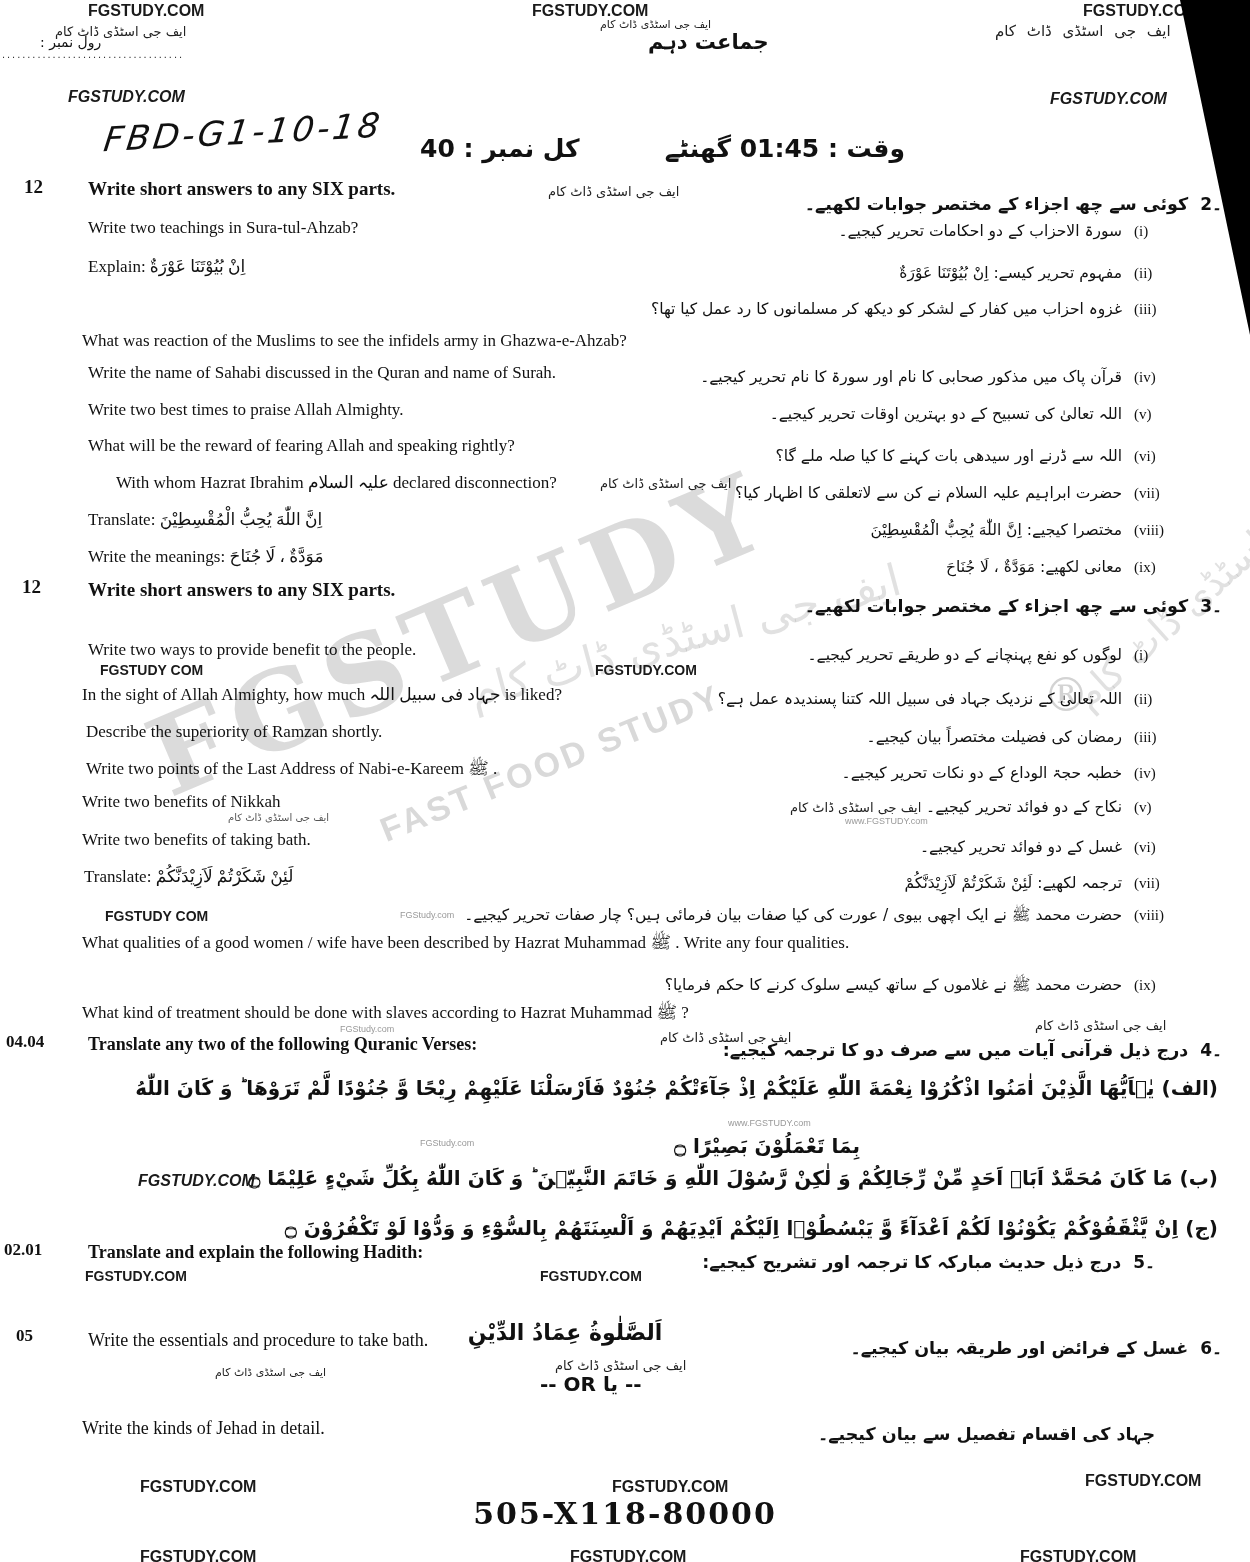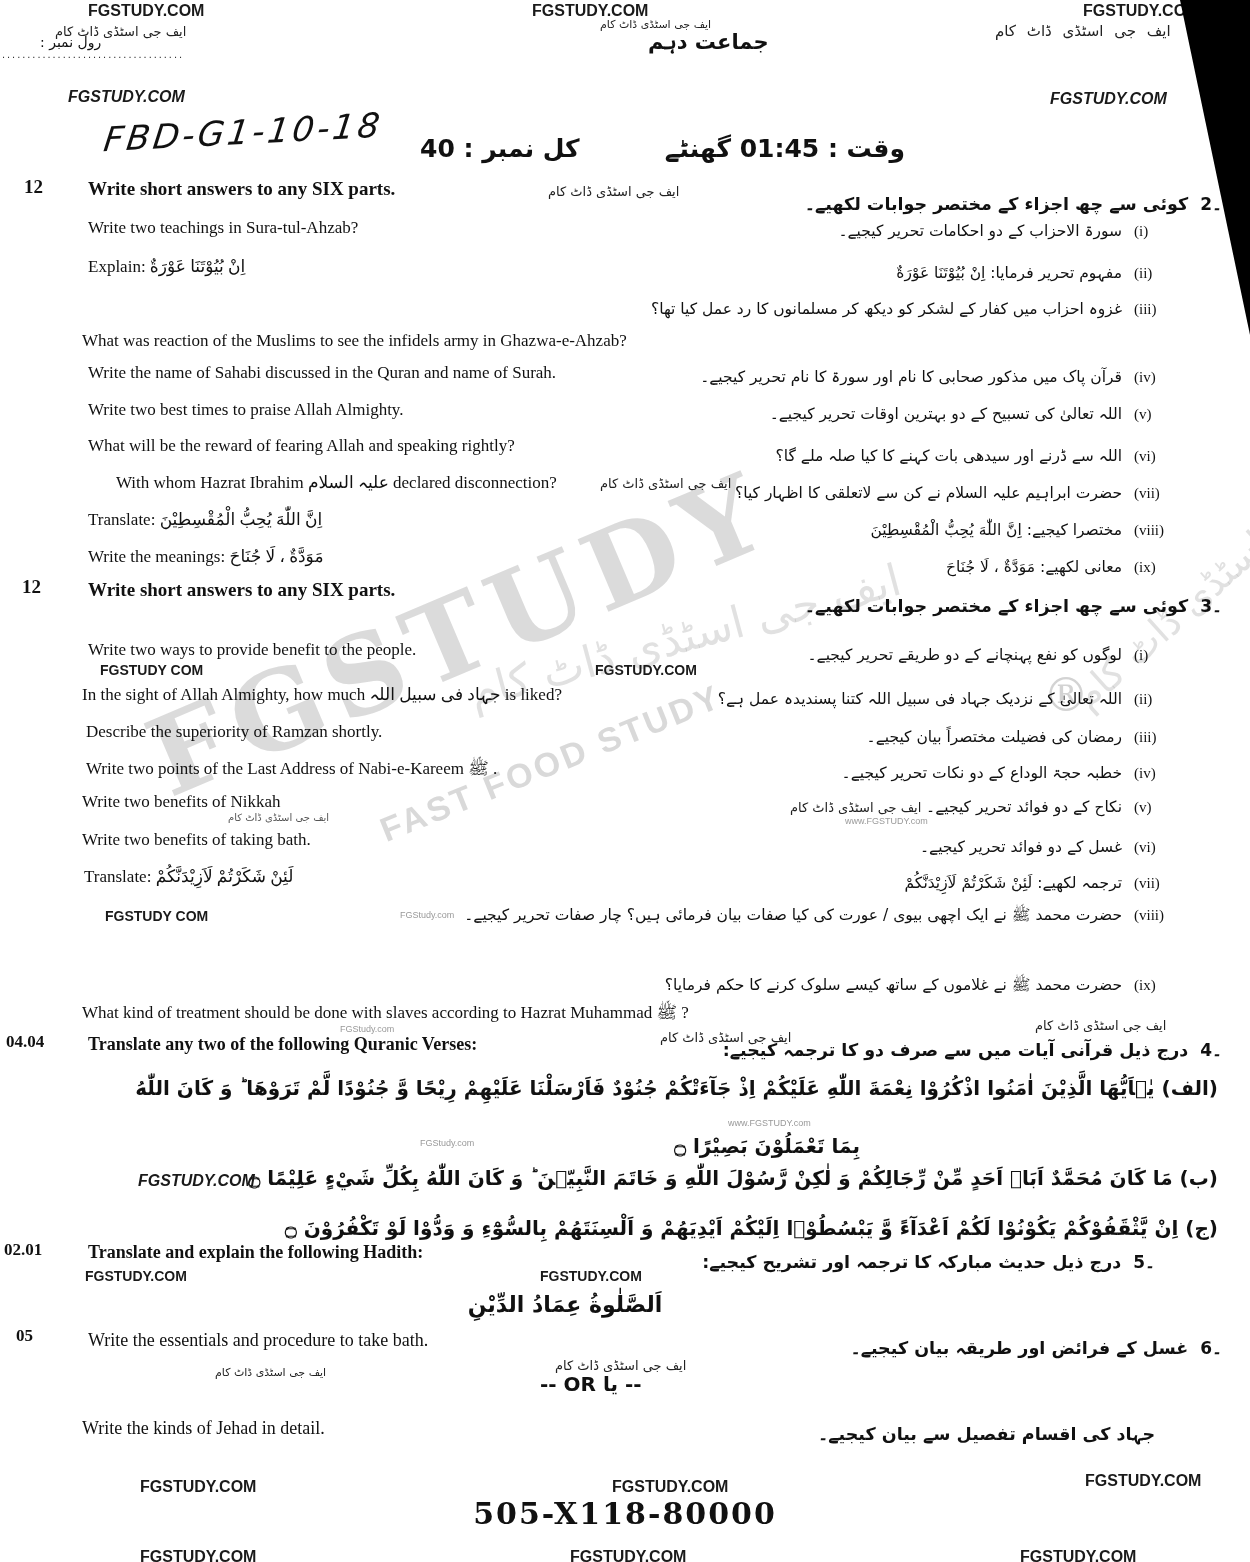--- a/index.html
+++ b/index.html
@@ -36,21 +36,21 @@
   
   .marks{font-size:19px;font-weight:bold;}
   .en-head{font-size:19px;font-weight:bold;white-space:nowrap;}
   .en{font-size:17px;white-space:nowrap;}
   .ur-row{display:flex;direction:rtl;gap:12px;align-items:baseline;font-family:"DejaVu Sans",sans-serif;}
   .ur-row .txt{font-size:15.5px;white-space:nowrap;direction:rtl;}
   .ur-row.hd .txt{font-size:17.5px;font-weight:bold;}
   .qnum{font-size:17px;font-weight:bold;direction:ltr;font-family:"DejaVu Sans",sans-serif;}
   .ilabel{direction:ltr;min-width:46px;font-family:"Liberation Serif",serif;font-size:15px;}
   .verse{direction:rtl;font-family:"DejaVu Sans",sans-serif;font-size:20px;font-weight:bold;white-space:nowrap;}
-  .hadith{font-family:"DejaVu Sans",sans-serif;direction:rtl;font-size:22px;font-weight:bold;text-align:center;}
+  .hadith{font-family:"DejaVu Sans",sans-serif;direction:rtl;font-size:22px;font-weight:bold;text-align:center;margin-top:28px;}
   .or-line{font-size:20px;font-weight:bold;font-family:"DejaVu Sans",sans-serif;}
   .footer-code{font-family:"DejaVu Serif",serif;font-size:30px;font-weight:bold;letter-spacing:2px;}
 </style>
 </head>
 <body>
 
 <div class="page">
 
   <div class="wm-layer wm-big" style="left:155px;top:700px;">FGSTUDY</div>
   <div class="wm-layer wm-reg" style="left:1043px;top:668px;">®</div>
@@ -89,21 +89,21 @@
 
   <span class="abs en" style="left:88px;top:218px;">Write two teachings in Sura-tul-Ahzab?</span>
   <div class="abs ur-row" style="right:70px;top:222px;">
     <span class="ilabel">(i)</span>
       <span class="txt">سورۃ الاحزاب کے دو احکامات تحریر کیجیے۔</span>
   </div>
 
   <span class="abs en" style="left:88px;top:256px;">Explain:    اِنْ بُيُوْتَنَا عَوْرَةٌ</span>
   <div class="abs ur-row" style="right:70px;top:264px;">
     <span class="ilabel">(ii)</span>
-      <span class="txt">مفہوم تحریر فرمایا:    اِنْ بُيُوْتَنَا عَوْرَةٌ</span>
+      <span class="txt">مفہوم تحریر کیسے:    اِنْ بُيُوْتَنَا عَوْرَةٌ</span>
   </div>
 
   <div class="abs ur-row" style="right:70px;top:300px;">
     <span class="ilabel">(iii)</span>
       <span class="txt">غزوہ احزاب میں کفار کے لشکر کو دیکھ کر مسلمانوں کا رد عمل کیا تھا؟</span>
   </div>
   <span class="abs en" style="left:82px;top:331px;">What was reaction of the Muslims to see the infidels army in Ghazwa-e-Ahzab?</span>
 
   <span class="abs en" style="left:88px;top:363px;">Write the name of Sahabi discussed in the Quran and name of Surah.</span>
   <div class="abs ur-row" style="right:70px;top:368px;">
@@ -195,20 +195,21 @@
     <span class="ilabel">(vii)</span>
       <span class="txt">ترجمہ لکھیے:    لَئِنْ شَكَرْتُمْ لَاَزِيْدَنَّكُمْ</span>
   </div>
 
   <span class="abs wm up" style="left:105px;top:908px;font-size:14px;">FGSTUDY COM</span>
   <span class="abs wm-tiny" style="left:400px;top:910px;">FGStudy.com</span>
   <div class="abs ur-row" style="right:70px;top:905px;">
     <span class="ilabel">(viii)</span>
       <span class="txt">حضرت محمد ﷺ نے ایک اچھی بیوی / عورت کی کیا صفات بیان فرمائی ہیں؟ چار صفات تحریر کیجیے۔</span>
   </div>
+  <span class="abs en" style="left:82px;top:932px;">What qualities of a good women / wife have been described by Hazrat Muhammad ﷺ . Write any four qualities.</span>
 
   <div class="abs ur-row" style="right:70px;top:975px;">
     <span class="ilabel">(ix)</span>
       <span class="txt">حضرت محمد ﷺ نے غلاموں کے ساتھ کیسے سلوک کرنے کا حکم فرمایا؟</span>
   </div>
   <span class="abs en" style="left:82px;top:1002px;">What kind of treatment should be done with slaves according to Hazrat Muhammad ﷺ ?</span>
 
   <span class="abs marks" style="left:6px;top:1032px;font-size:17px;">04.04</span>
   <span class="abs en-head" style="left:88px;top:1034px;font-size:18px;">Translate any two of the following Quranic Verses:</span>
   <span class="abs wm-tiny" style="left:340px;top:1024px;">FGStudy.com</span>

